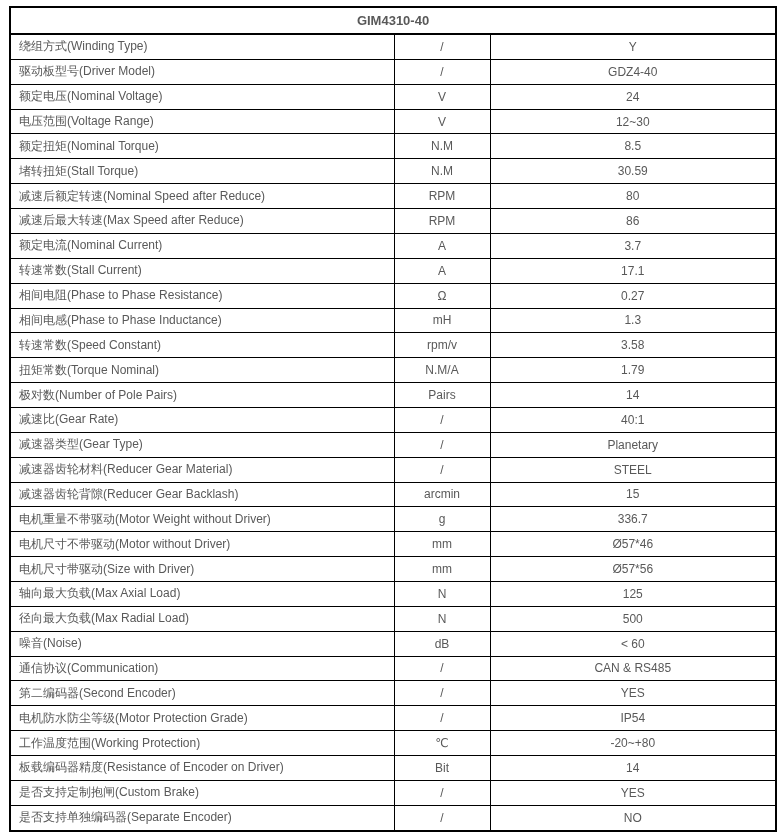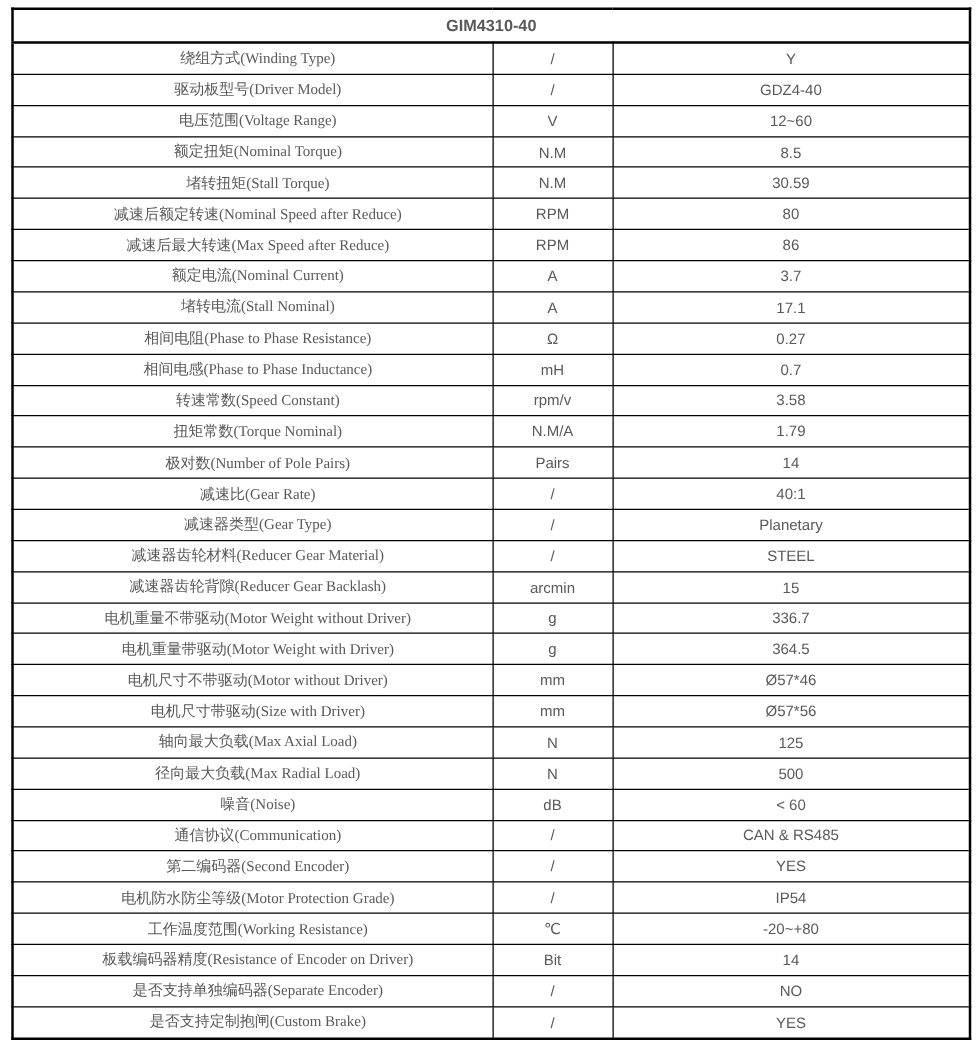--- a/index.html
+++ b/index.html
@@ -39,23 +39,22 @@
     font-size: 13px;
     font-weight: bold;
     text-align: center;
     border-bottom: 2px solid #000000;
   }
   td {
     font-size: 12px;
     height: 22px;
   }
   td.td-label {
-    text-align: center;
+    text-align: left;
     padding-left: 8px;
-    font-family: Liberation Serif, serif;
   }
   td.td-center {
     text-align: center;
   }
 </style>
 </head>
 <body>
 
 <div class="page">
   <table class="spec">
@@ -74,23 +73,28 @@
           <td class="td-label">绕组方式(Winding Type)</td>
           <td class="td-center">/</td>
           <td class="td-center">Y</td>
         </tr>
         <tr>
           <td class="td-label">驱动板型号(Driver Model)</td>
           <td class="td-center">/</td>
           <td class="td-center">GDZ4-40</td>
         </tr>
         <tr>
+          <td class="td-label">额定电压(Nominal Voltage)</td>
+          <td class="td-center">V</td>
+          <td class="td-center">24</td>
+        </tr>
+        <tr>
           <td class="td-label">电压范围(Voltage Range)</td>
           <td class="td-center">V</td>
-          <td class="td-center">12~60</td>
+          <td class="td-center">12~30</td>
         </tr>
         <tr>
           <td class="td-label">额定扭矩(Nominal Torque)</td>
           <td class="td-center">N.M</td>
           <td class="td-center">8.5</td>
         </tr>
         <tr>
           <td class="td-label">堵转扭矩(Stall Torque)</td>
           <td class="td-center">N.M</td>
           <td class="td-center">30.59</td>
@@ -104,33 +108,33 @@
           <td class="td-label">减速后最大转速(Max Speed after Reduce)</td>
           <td class="td-center">RPM</td>
           <td class="td-center">86</td>
         </tr>
         <tr>
           <td class="td-label">额定电流(Nominal Current)</td>
           <td class="td-center">A</td>
           <td class="td-center">3.7</td>
         </tr>
         <tr>
-          <td class="td-label">堵转电流(Stall Nominal)</td>
+          <td class="td-label">转速常数(Stall Current)</td>
           <td class="td-center">A</td>
           <td class="td-center">17.1</td>
         </tr>
         <tr>
           <td class="td-label">相间电阻(Phase to Phase Resistance)</td>
           <td class="td-center">Ω</td>
           <td class="td-center">0.27</td>
         </tr>
         <tr>
           <td class="td-label">相间电感(Phase to Phase Inductance)</td>
           <td class="td-center">mH</td>
-          <td class="td-center">0.7</td>
+          <td class="td-center">1.3</td>
         </tr>
         <tr>
           <td class="td-label">转速常数(Speed Constant)</td>
           <td class="td-center">rpm/v</td>
           <td class="td-center">3.58</td>
         </tr>
         <tr>
           <td class="td-label">扭矩常数(Torque Nominal)</td>
           <td class="td-center">N.M/A</td>
           <td class="td-center">1.79</td>
@@ -159,25 +163,20 @@
           <td class="td-label">减速器齿轮背隙(Reducer Gear Backlash)</td>
           <td class="td-center">arcmin</td>
           <td class="td-center">15</td>
         </tr>
         <tr>
           <td class="td-label">电机重量不带驱动(Motor Weight without Driver)</td>
           <td class="td-center">g</td>
           <td class="td-center">336.7</td>
         </tr>
         <tr>
-          <td class="td-label">电机重量带驱动(Motor Weight with Driver)</td>
-          <td class="td-center">g</td>
-          <td class="td-center">364.5</td>
-        </tr>
-        <tr>
           <td class="td-label">电机尺寸不带驱动(Motor without Driver)</td>
           <td class="td-center">mm</td>
           <td class="td-center">Ø57*46</td>
         </tr>
         <tr>
           <td class="td-label">电机尺寸带驱动(Size with Driver)</td>
           <td class="td-center">mm</td>
           <td class="td-center">Ø57*56</td>
         </tr>
         <tr>
@@ -204,34 +203,34 @@
           <td class="td-label">第二编码器(Second Encoder)</td>
           <td class="td-center">/</td>
           <td class="td-center">YES</td>
         </tr>
         <tr>
           <td class="td-label">电机防水防尘等级(Motor Protection Grade)</td>
           <td class="td-center">/</td>
           <td class="td-center">IP54</td>
         </tr>
         <tr>
-          <td class="td-label">工作温度范围(Working Resistance)</td>
+          <td class="td-label">工作温度范围(Working Protection)</td>
           <td class="td-center">℃</td>
           <td class="td-center">-20~+80</td>
         </tr>
         <tr>
           <td class="td-label">板载编码器精度(Resistance of Encoder on Driver)</td>
           <td class="td-center">Bit</td>
           <td class="td-center">14</td>
         </tr>
         <tr>
+          <td class="td-label">是否支持定制抱闸(Custom Brake)</td>
+          <td class="td-center">/</td>
+          <td class="td-center">YES</td>
+        </tr>
+        <tr>
           <td class="td-label">是否支持单独编码器(Separate Encoder)</td>
           <td class="td-center">/</td>
           <td class="td-center">NO</td>
-        </tr>
-        <tr>
-          <td class="td-label">是否支持定制抱闸(Custom Brake)</td>
-          <td class="td-center">/</td>
-          <td class="td-center">YES</td>
         </tr>
       </tbody>
   </table>
 </div>
 
 </body></html>

